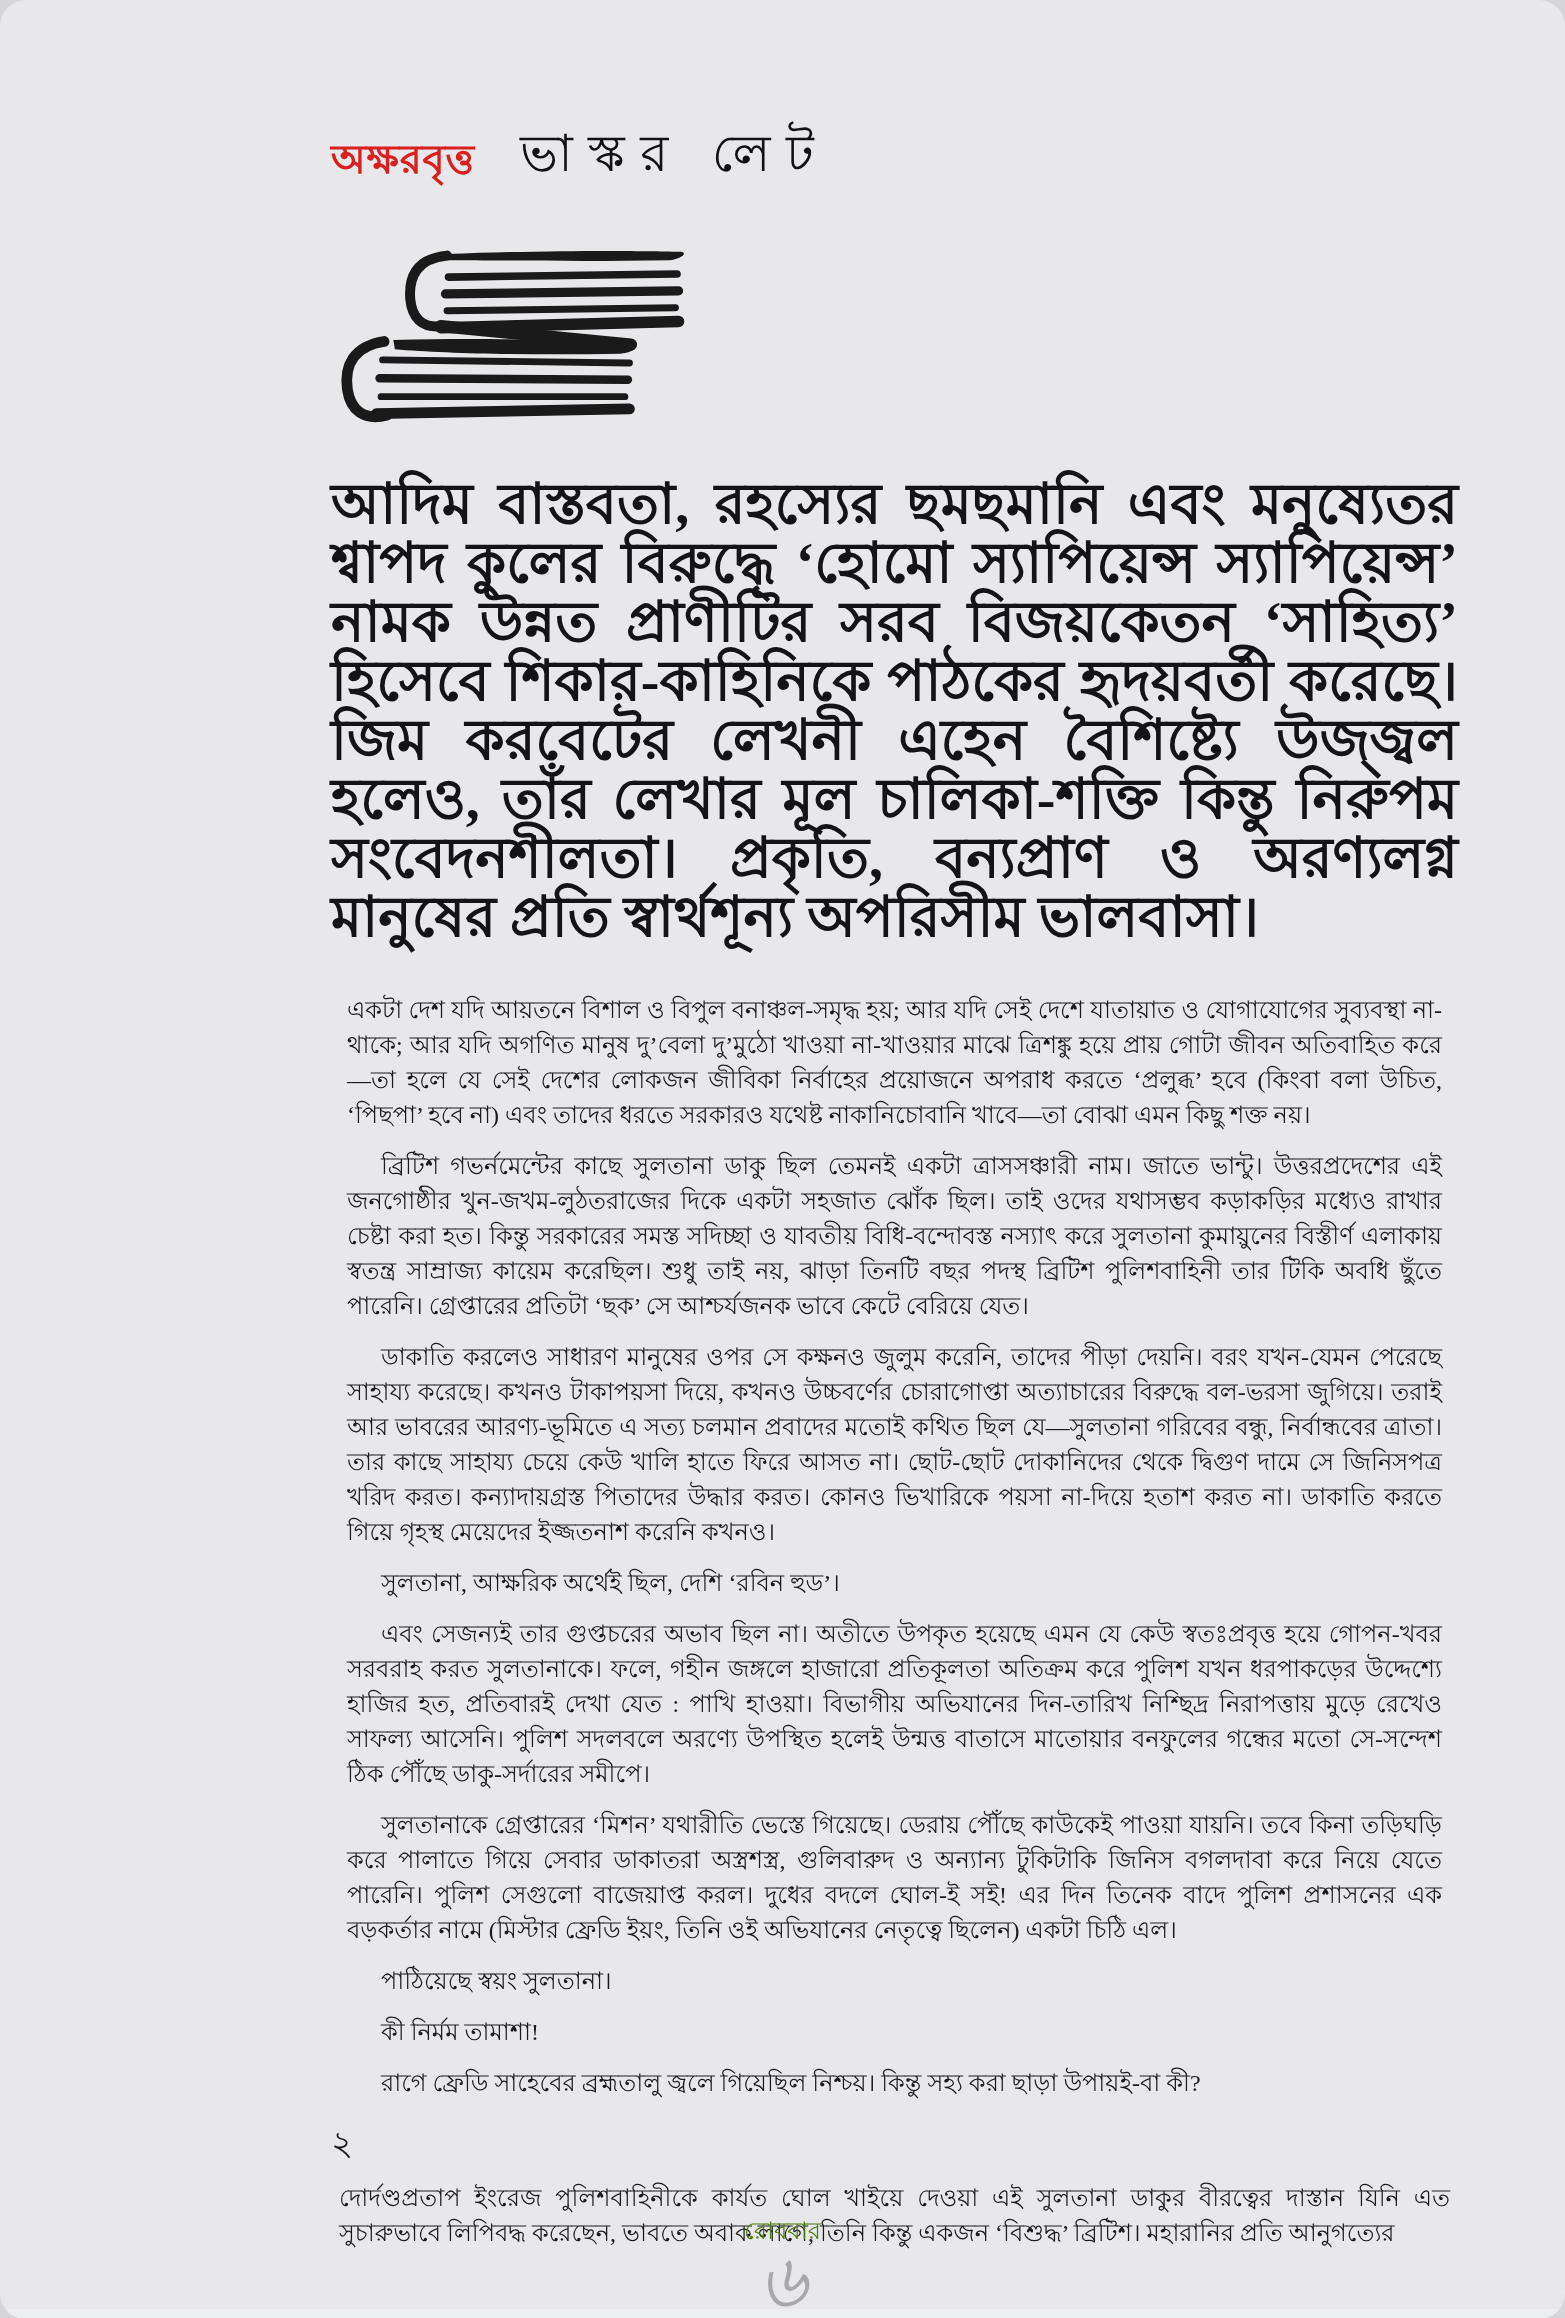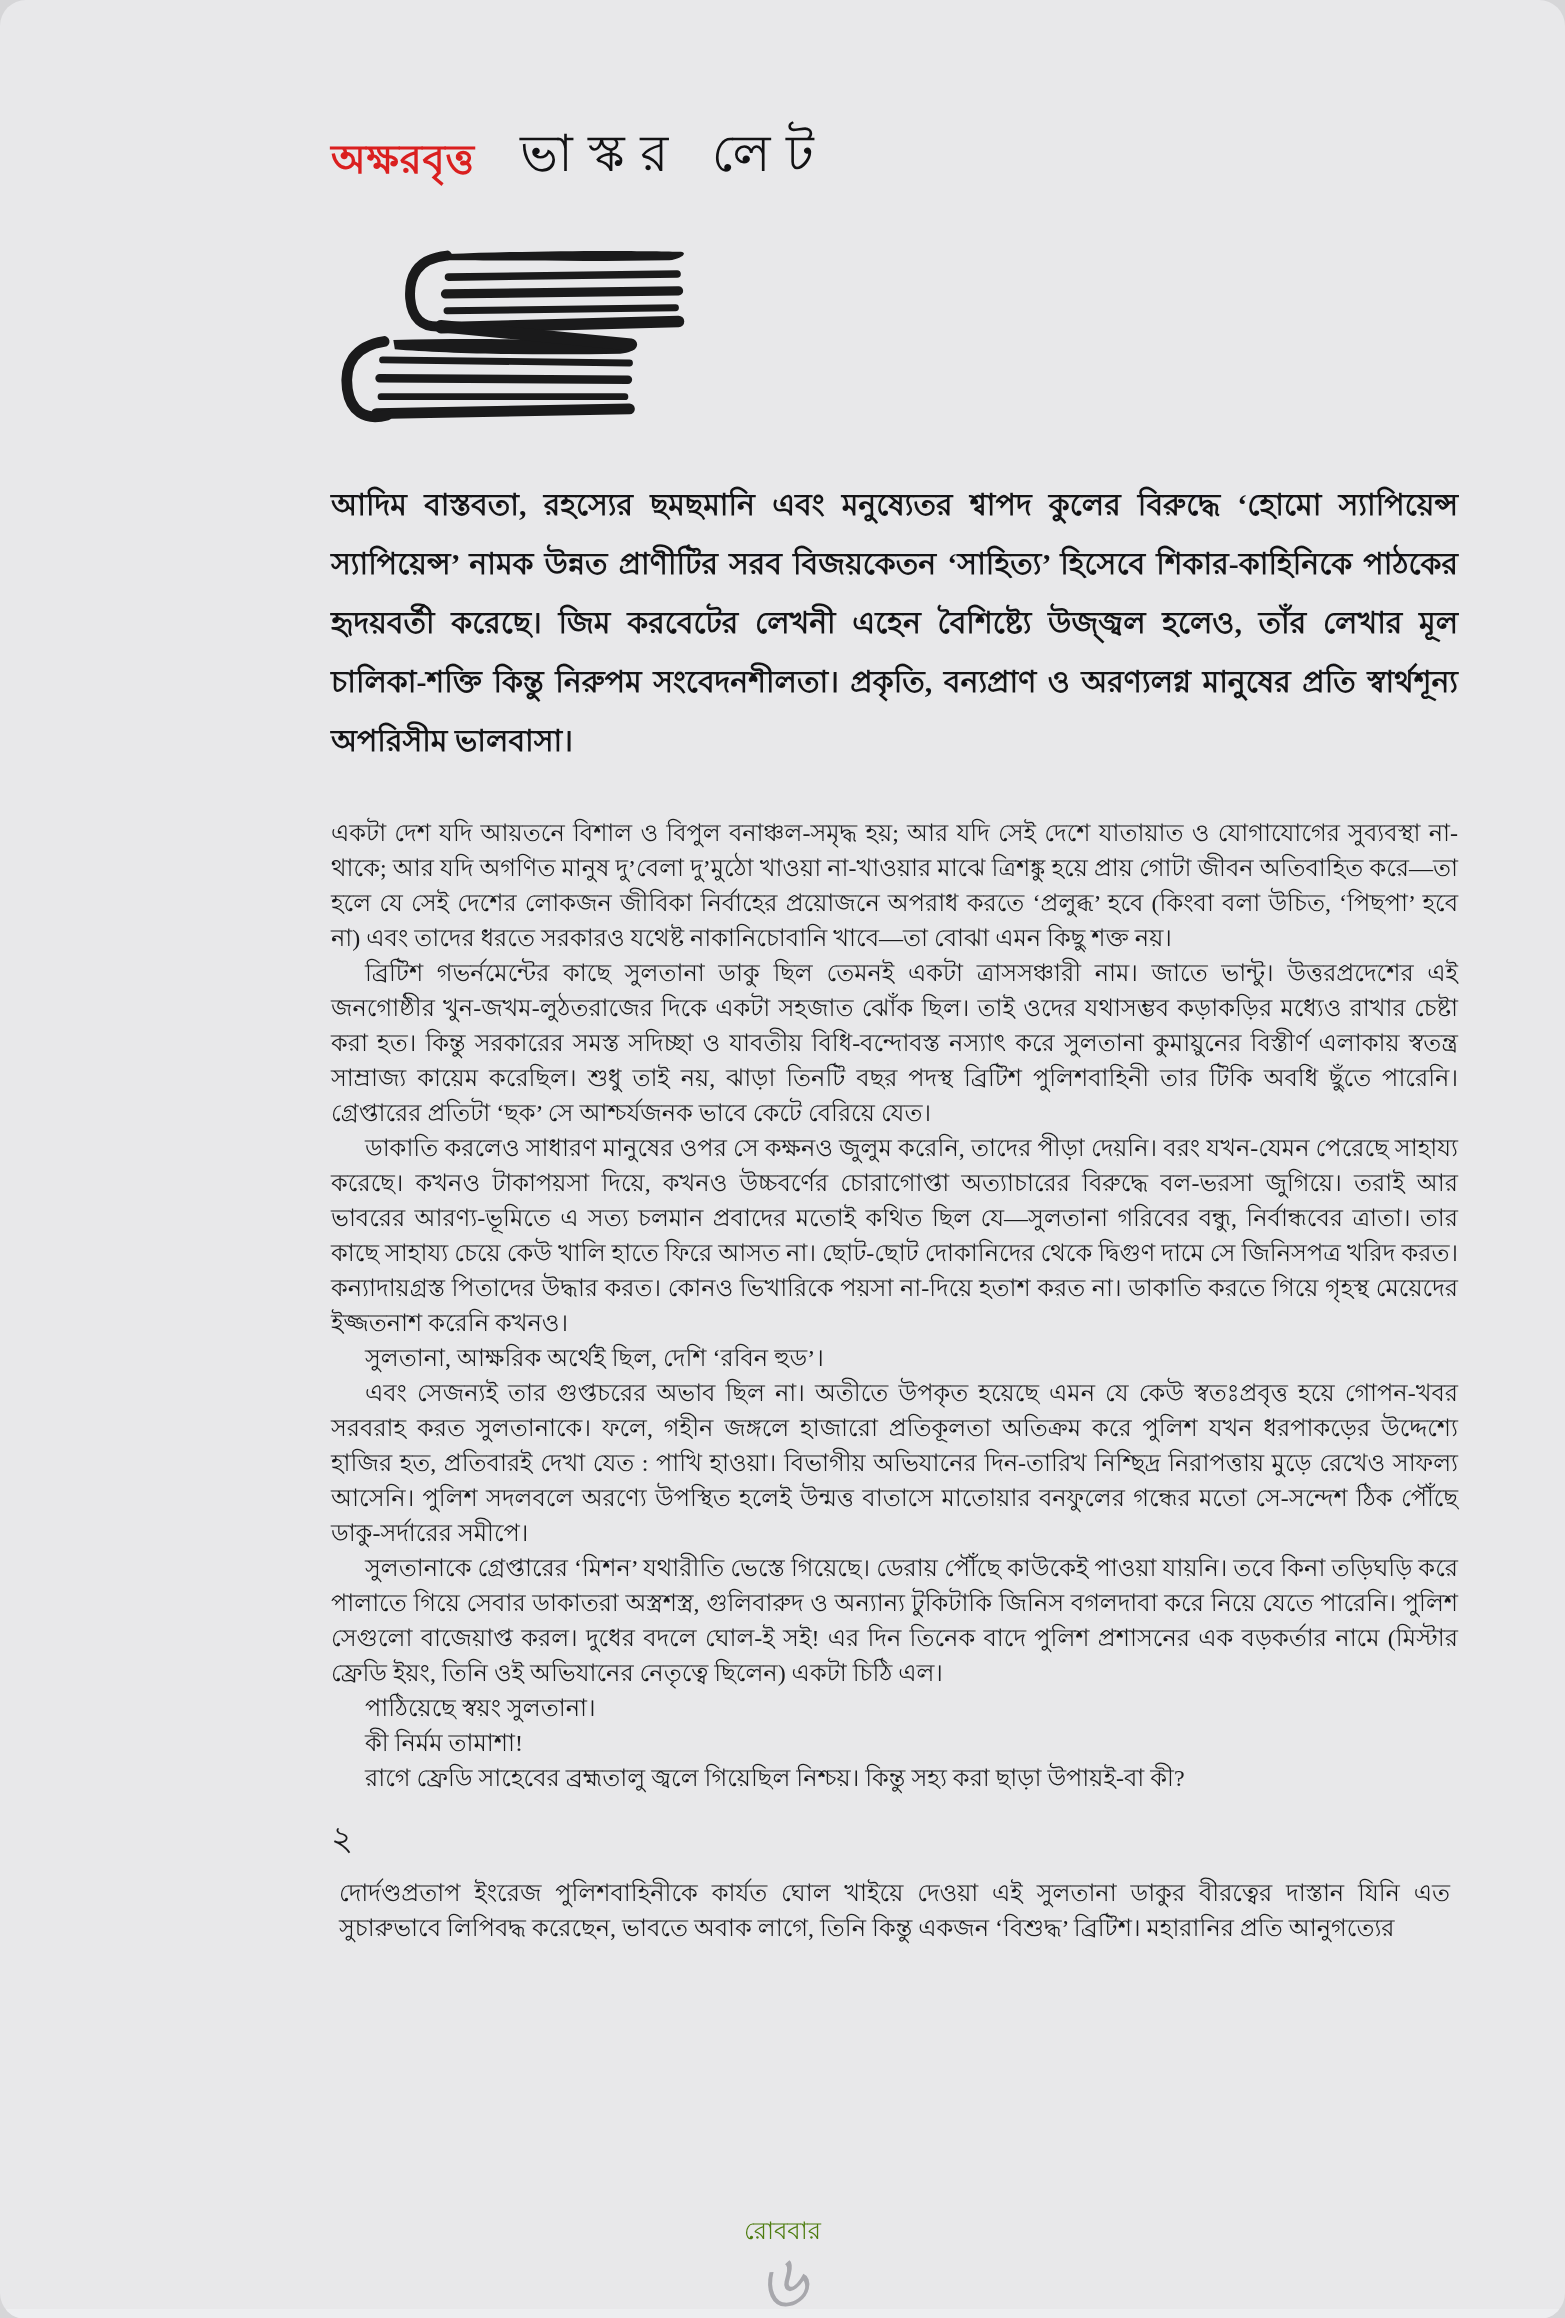--- a/index.html
+++ b/index.html
@@ -41,36 +41,36 @@
   }
   
   .books{
     margin-top:48px;
     width:462px;height:207px;
     display:block;
   }
   
   .lede{
     margin-top:40px;
-    font-size:30px;
+    font-size:56px;
     line-height:59px;
     font-weight:bold;
     text-align:justify;
     color:#141416;
   }
   
   .body-text{
     margin-top:46px;
     font-size:24px;
     line-height:35px;
     text-align:justify;
     color:#1b1b1d;
   }
   .body-text p{
-    margin:0;
+    margin:16px;
     text-indent:34px;
   }
   .body-text p.no-indent{ text-indent:0; }
   
   .section-marker{
     margin-top:26px;
     font-size:34px;
     line-height:1;
     color:#1b1b1d;
   }

